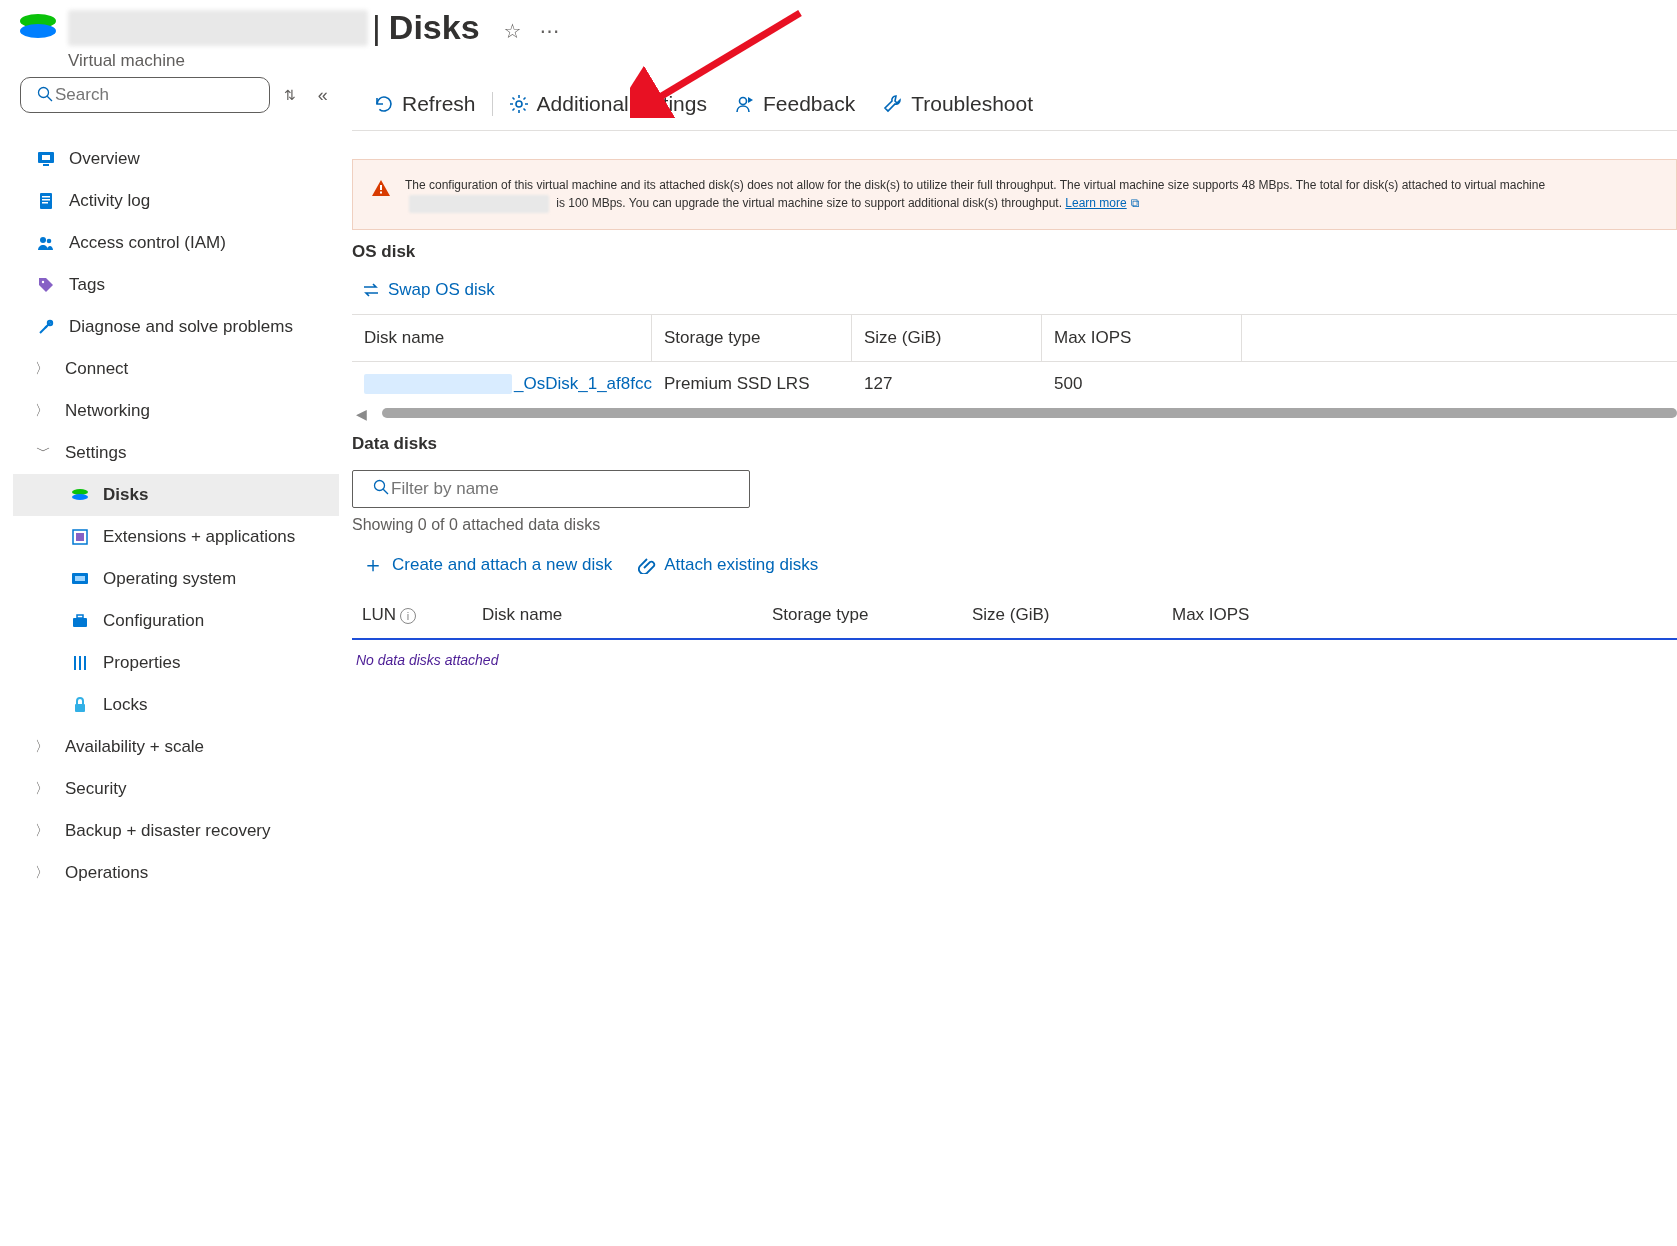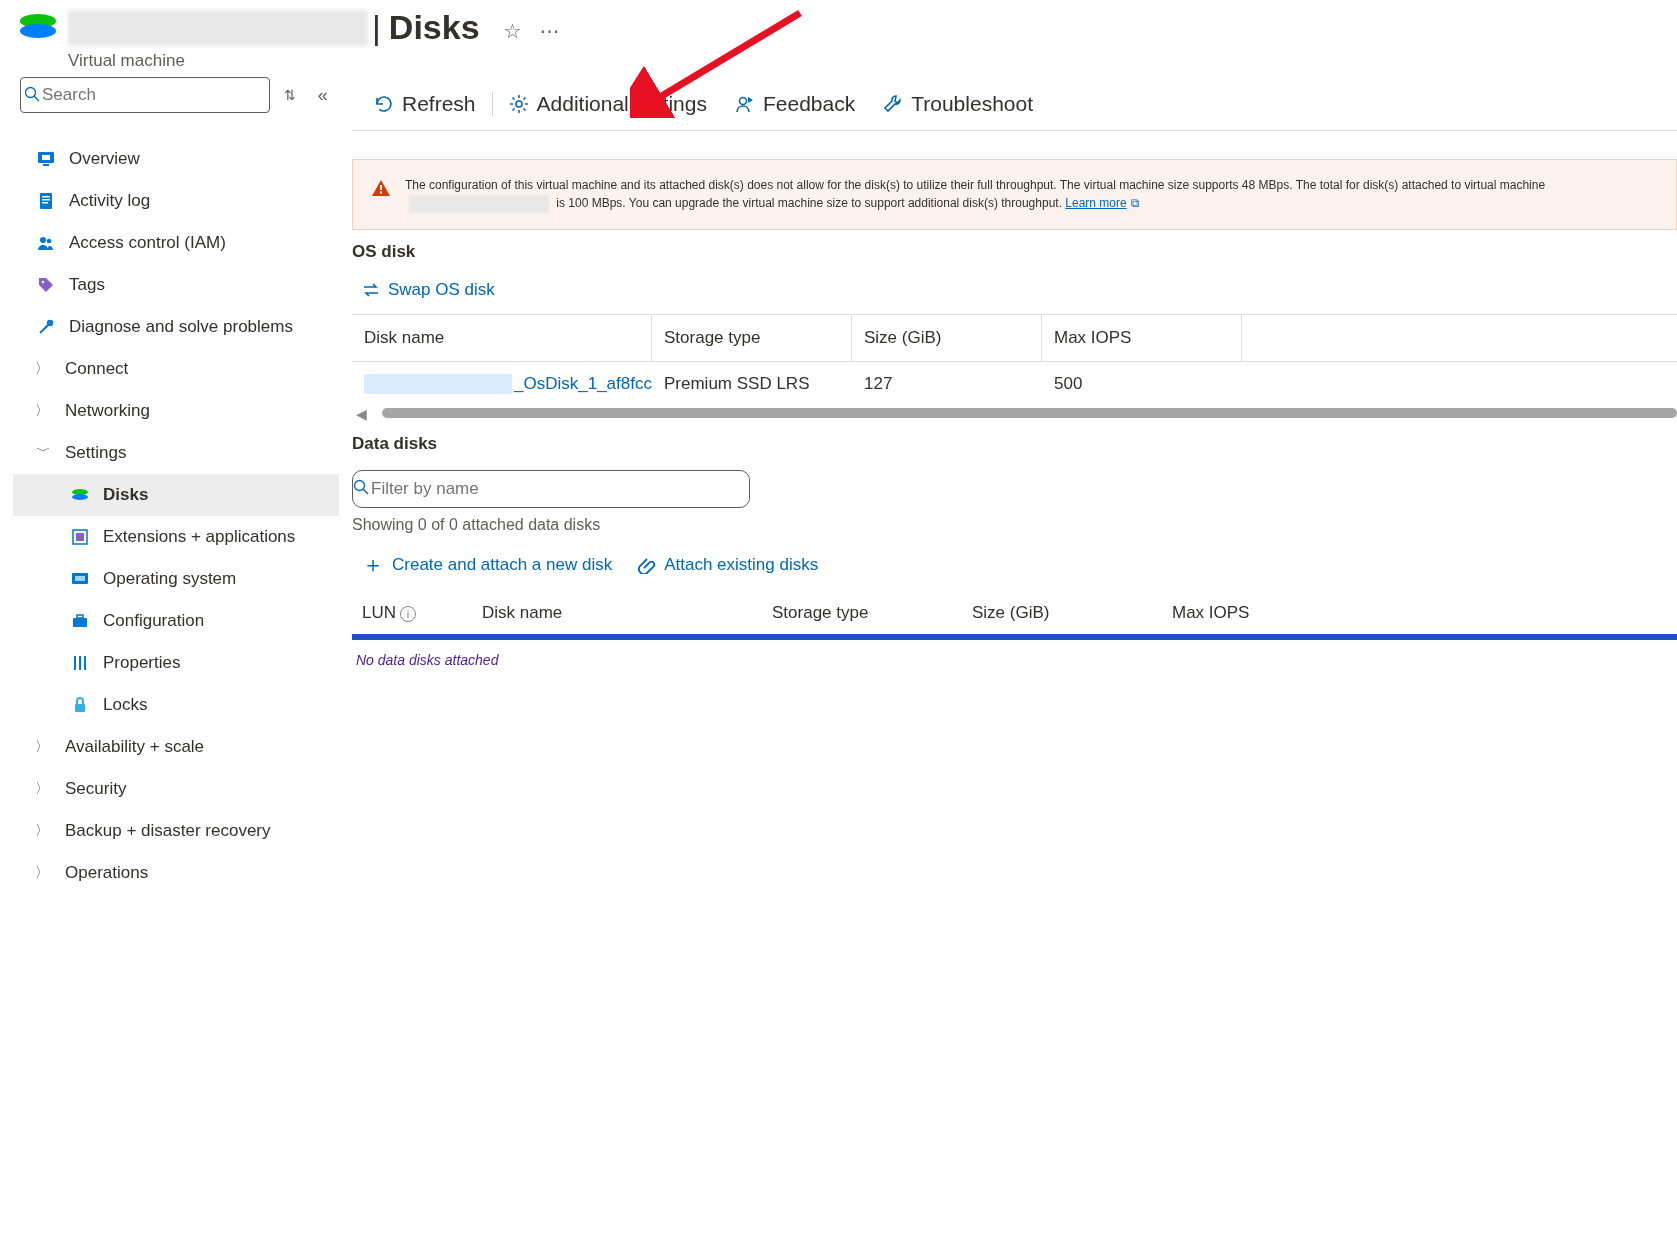--- a/index.html
+++ b/index.html
@@ -22,21 +22,21 @@
   .ellipsis { font-size:20px; color:#605e5c; margin-left:18px; margin-top:6px; letter-spacing:2px; cursor:pointer;}
   .subtitle { color:#605e5c; font-size:17px; margin-top:4px; margin-left:0px;}
 
   
   .body-row { display:flex; flex:1; }
   .sidebar { width:352px; flex-shrink:0; padding-top:6px; }
   .main { flex:1; padding-top:6px; }
 
   
   .search-row { display:flex; align-items:center; padding:0 0 12px 20px; }
-  .search-box { display:flex; align-items:center; border:1px solid #605e5c; border-radius:4px; width:250px; height:36px; padding:0 3px;}
+  .search-box { display:flex; align-items:center; border:1px solid #605e5c; border-radius:10px; width:250px; height:36px; padding:0 16px;}
   .search-box input { border:none; outline:none; font-size:17px; width:100%; color:#605e5c;}
   .search-icon svg { width:16px; height:16px; }
   .updown { margin-left:14px; color:#605e5c; font-size:14px;}
   .collapse { margin-left:22px; color:#605e5c; font-size:18px;}
 
   
   .nav { list-style:none; margin:13px; padding:0; }
   .nav li { display:flex; align-items:center; height:42px; padding-left:22px; cursor:pointer; font-size:17px; color:#323130;}
   .nav li.sub { padding-left:56px;}
   .nav li.group { color:#323130;}
@@ -72,29 +72,29 @@
   .trow { height:44px;}
   .trow > div { padding-left:12px;}
   .disk-link { color:#0067b8; overflow:hidden; white-space:nowrap;}
   .disk-link .pre { display:inline-block; width:148px; height:20px; background:#d9ecff; border-radius:2px; vertical-align:middle; margin-right:2px;}
 
   .scroller { position:relative; height:16px;}
   .scroller .thumb-left { position:absolute; left:4px; top:0; color:#8a8a8a; font-size:14px;}
   .scroller .track { position:absolute; left:30px; right:0; top:2px; height:10px; background:#a6a6a6; border-radius:5px;}
 
   
-  .filter-box { display:flex; align-items:center; border:1px solid #605e5c; border-radius:10px; width:398px; height:38px; padding:0 0; margin-top:16px;}
+  .filter-box { display:flex; align-items:center; border:1px solid #605e5c; border-radius:2px; width:398px; height:38px; padding:0 20px; margin-top:16px;}
   .filter-box input { border:none; outline:none; font-size:17px; width:100%; color:#605e5c;}
   .count-text { color:#605e5c; font-size:16px; margin-top:8px;}
   .disk-actions { display:flex; align-items:center; margin-top:16px; margin-left:10px;}
   .disk-actions .act { display:flex; align-items:center; color:#0067b8; font-size:17px; margin-right:26px; cursor:pointer;}
   .disk-actions .act svg, .disk-actions .act .plus { margin-right:8px;}
   .plus { color:#0067b8; font-size:22px; font-weight:300;}
 
-  .dthead { display:grid; grid-template-columns: 120px 290px 200px 200px 200px 1fr; align-items:center; height:48px; border-bottom:6px solid #1d4ed8; font-size:17px; margin-top:12px;}
+  .dthead { display:grid; grid-template-columns: 120px 290px 200px 200px 200px 1fr; align-items:center; height:48px; border-bottom:2px solid #1d4ed8; font-size:17px; margin-top:12px;}
   .dthead > div { padding-left:10px;}
   .info-circ { display:inline-flex; width:16px; height:16px; border:1px solid #888; border-radius:50%; align-items:center; justify-content:center; font-size:11px; color:#888; margin-left:4px;}
   .no-data { font-style:italic; color:#4c1d95; font-size:14px; margin-top:12px; margin-left:4px;}
 
   
   .arrow { position:absolute; left:630px; top:8px; pointer-events:none;}
 </style>
 </head>
 <body>
 

